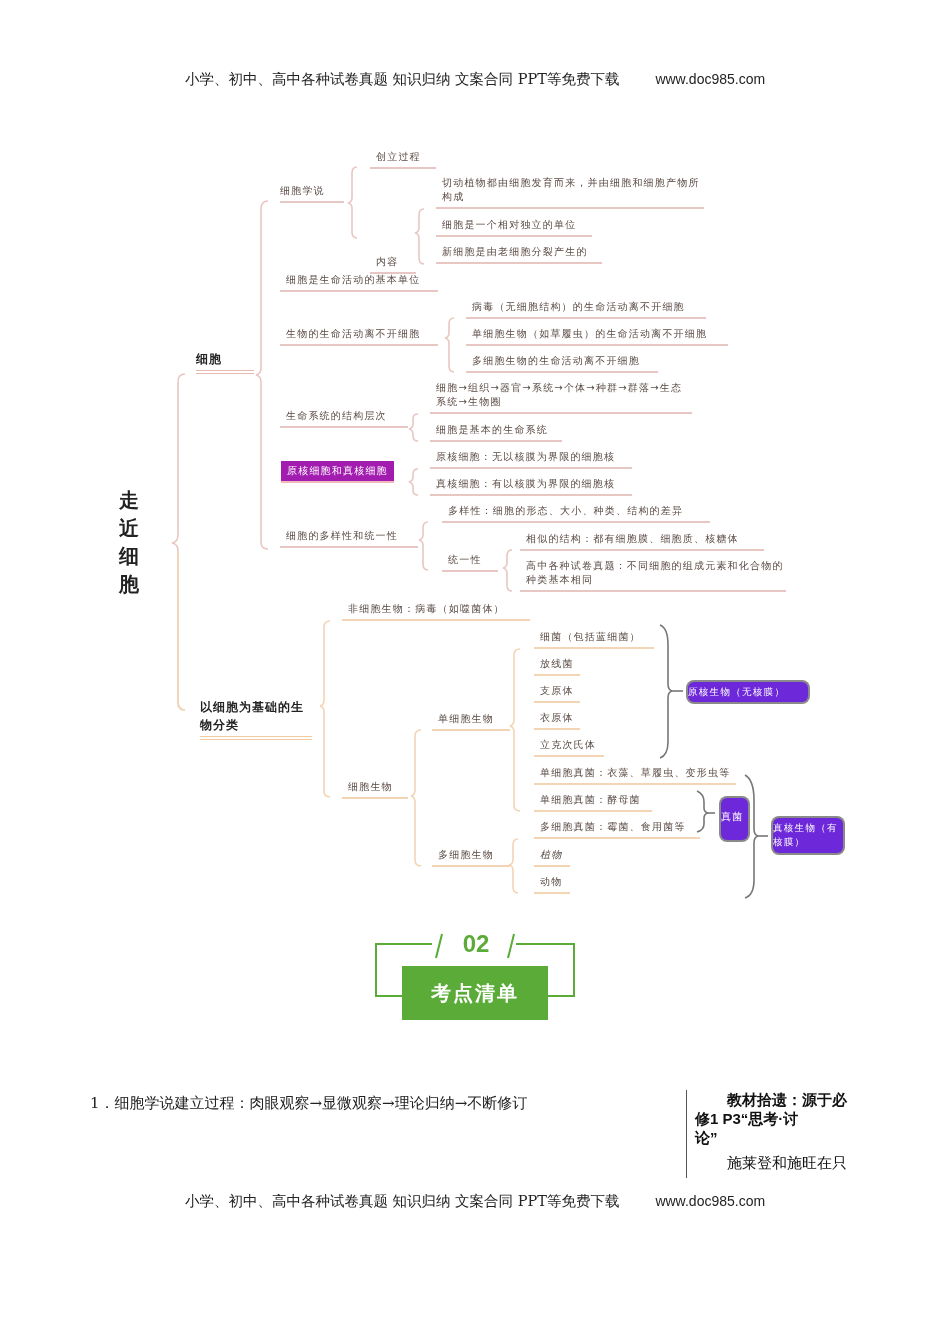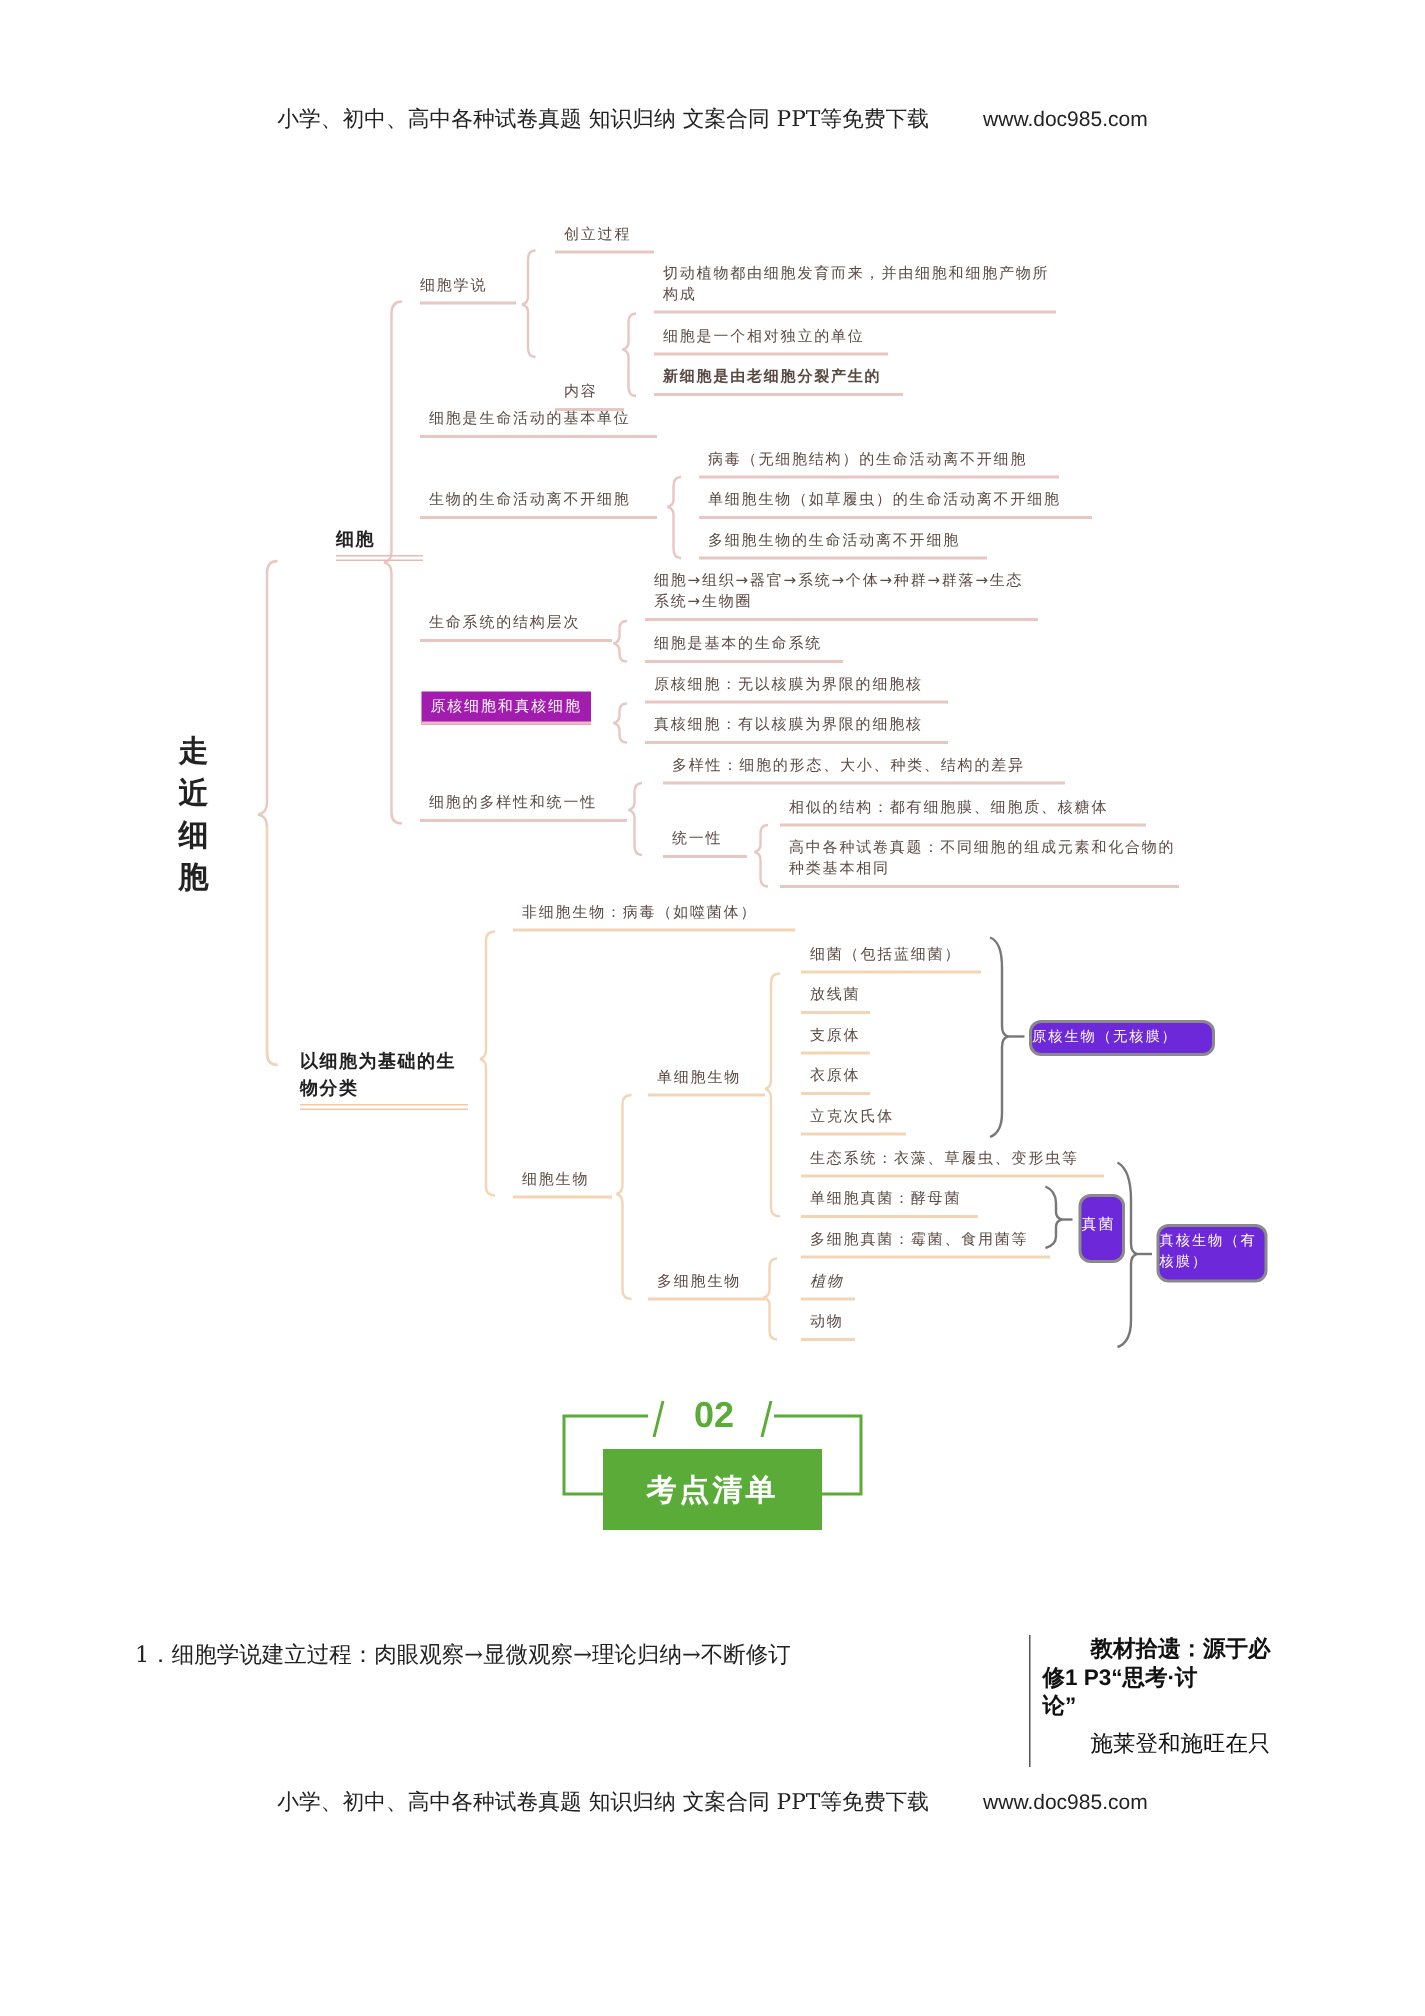--- a/index.html
+++ b/index.html
@@ -8,21 +8,21 @@
   .hdr { position:absolute; left:0; width:950px; text-align:center; font-size:14.5px;
          color:#222; font-family:"DejaVu Serif", serif; }
   .hdr .url { margin-left:36px; font-family:"Liberation Sans", sans-serif; font-size:14px; }
   .mm { position:absolute; left:0; top:0; width:950px; height:920px; }
   .node { position:absolute; font-size:10px; letter-spacing:1.2px; color:#5a4a44; white-space:nowrap; line-height:14px; }
   .node.wrap { white-space:normal; }
   .ul-p { border-bottom:2px solid #e8c7c2; padding-bottom:3px; }
   .ul-o { border-bottom:2px solid #f3d5b5; padding-bottom:3px; }
   .root { position:absolute; left:116px; top:486px; width:26px; font-size:20px; font-weight:bold; color:#222; line-height:28px; text-align:center; }
   .l1 { position:absolute; font-size:12px; font-weight:bold; color:#222; line-height:18px; letter-spacing:1px; }
-  .l1.p { border-bottom:4px double #e8b9b3; padding-bottom:2px;margin-left:28px; }
+  .l1.p { border-bottom:4px double #e8b9b3; padding-bottom:2px; }
   .l1.o { border-bottom:4px double #f3c9a0; padding-bottom:2px; }
   .redtag { position:absolute; background:#a21caf; color:#fff; font-size:10px; letter-spacing:1.2px; padding:3px 6px; border-bottom:2px solid #efb9bf; }
   .redbox { position:absolute; background:#6d28d9; color:#fff; font-size:9.5px; letter-spacing:1.3px; border-radius:6px; box-shadow:0 0 0 2px #8a8a8a; text-align:left; line-height:14px; }
   svg.lines { position:absolute; left:0; top:0; }
   .sec-title { position:absolute; left:402px; top:966px; width:146px; height:54px; background:#5bab39; color:#fff; font-size:20px; font-weight:bold; text-align:center; line-height:54px; letter-spacing:2px; }
   .sec-num { position:absolute; left:452px; top:930px; width:48px; text-align:center; font-size:24px; font-weight:bold; color:#5bab39; font-family:"Liberation Sans", sans-serif; }
   .body-text { position:absolute; left:90px; top:1094px; font-size:15px; color:#222; font-family:"DejaVu Serif", serif; }
   .side-note { position:absolute; left:686px; top:1090px; width:180px; height:88px; border-left:1px solid #555; padding-left:8px; font-size:15px; color:#111; font-family:"Liberation Sans", sans-serif; line-height:19px; }
   .side-note .b { font-weight:bold; }
   .side-note .b .first { padding-left:32px; }
@@ -78,21 +78,21 @@
   <div class="root">走近细胞</div>
 
   <div class="l1 p" style="left:196px; top:350px; width:58px;"><span>细胞</span></div>
   <div class="l1 o" style="left:200px; top:666px; width:112px;margin-top:32px;"><span>以细胞为基础的生物分类</span></div>
 
   <div class="node ul-p" style="left:280px; top:184px; width:64px;">细胞学说</div>
   <div class="node ul-p" style="left:370px; top:150px; width:60px; padding-left:6px;">创立过程</div>
   <div class="node ul-p" style="left:370px; top:218px; width:40px; padding-left:6px;margin-top:37px;">内容</div>
   <div class="node wrap ul-p" style="left:436px; top:176px; width:262px; padding-left:6px;">切动植物都由细胞发育而来，并由细胞和细胞产物所构成</div>
   <div class="node ul-p" style="left:436px; top:218px; width:150px; padding-left:6px;">细胞是一个相对独立的单位</div>
-  <div class="node ul-p" style="left:436px; top:245px; width:160px; padding-left:6px;font-weight:bold;">新细胞是由老细胞分裂产生的</div>
+  <div class="node ul-p" style="left:436px; top:245px; width:160px; padding-left:6px;">新细胞是由老细胞分裂产生的</div>
 
   <div class="node ul-p" style="left:280px; top:273px; width:152px; padding-left:6px;">细胞是生命活动的基本单位</div>
 
   <div class="node ul-p" style="left:280px; top:327px; width:152px; padding-left:6px;">生物的生命活动离不开细胞</div>
   <div class="node ul-p" style="left:466px; top:300px; width:234px; padding-left:6px;">病毒（无细胞结构）的生命活动离不开细胞</div>
   <div class="node ul-p" style="left:466px; top:327px; width:256px; padding-left:6px;">单细胞生物（如草履虫）的生命活动离不开细胞</div>
   <div class="node ul-p" style="left:466px; top:354px; width:186px; padding-left:6px;">多细胞生物的生命活动离不开细胞</div>
 
   <div class="node ul-p" style="left:280px; top:409px; width:122px; padding-left:6px;">生命系统的结构层次</div>
   <div class="node wrap ul-p" style="left:430px; top:381px; width:256px; padding-left:6px;">细胞→组织→器官→系统→个体→种群→群落→生态系统→生物圈</div>
@@ -111,21 +111,21 @@
   <div class="node ul-o" style="left:342px; top:602px; width:182px; padding-left:6px;">非细胞生物：病毒（如噬菌体）</div>
   <div class="node ul-o" style="left:342px; top:780px; width:60px; padding-left:6px;">细胞生物</div>
   <div class="node ul-o" style="left:432px; top:712px; width:72px; padding-left:6px;">单细胞生物</div>
   <div class="node ul-o" style="left:432px; top:848px; width:72px; padding-left:6px;">多细胞生物</div>
 
   <div class="node ul-o" style="left:534px; top:630px; width:114px; padding-left:6px;">细菌（包括蓝细菌）</div>
   <div class="node ul-o" style="left:534px; top:657px; width:40px; padding-left:6px;">放线菌</div>
   <div class="node ul-o" style="left:534px; top:684px; width:40px; padding-left:6px;">支原体</div>
   <div class="node ul-o" style="left:534px; top:711px; width:40px; padding-left:6px;">衣原体</div>
   <div class="node ul-o" style="left:534px; top:738px; width:64px; padding-left:6px;">立克次氏体</div>
-  <div class="node ul-o" style="left:534px; top:766px; width:196px; padding-left:6px;">生态系统：衣藻、草履虫、变形虫等</div>
+  <div class="node ul-o" style="left:534px; top:766px; width:196px; padding-left:6px;">单细胞真菌：衣藻、草履虫、变形虫等</div>
   <div class="node ul-o" style="left:534px; top:793px; width:112px; padding-left:6px;">单细胞真菌：酵母菌</div>
   <div class="node ul-o" style="left:534px; top:820px; width:160px; padding-left:6px;">多细胞真菌：霉菌、食用菌等</div>
   <div class="node ul-o" style="left:534px; top:848px; width:30px; padding-left:6px;font-style:italic;">植物</div>
   <div class="node ul-o" style="left:534px; top:875px; width:30px; padding-left:6px;">动物</div>
 
   <div class="redbox" style="left:688px; top:682px; width:120px; height:20px; line-height:20px;">原核生物（无核膜）</div>
   <div class="redbox" style="left:721px; top:798px; width:27px; height:30px; font-size:10px; line-height:13px; padding-top:12px; white-space:normal;">真菌</div>
   <div class="redbox" style="left:773px; top:818px; width:70px; height:32px; padding-top:3px; white-space:normal;">真核生物（有核膜）</div>
 </div>
 

